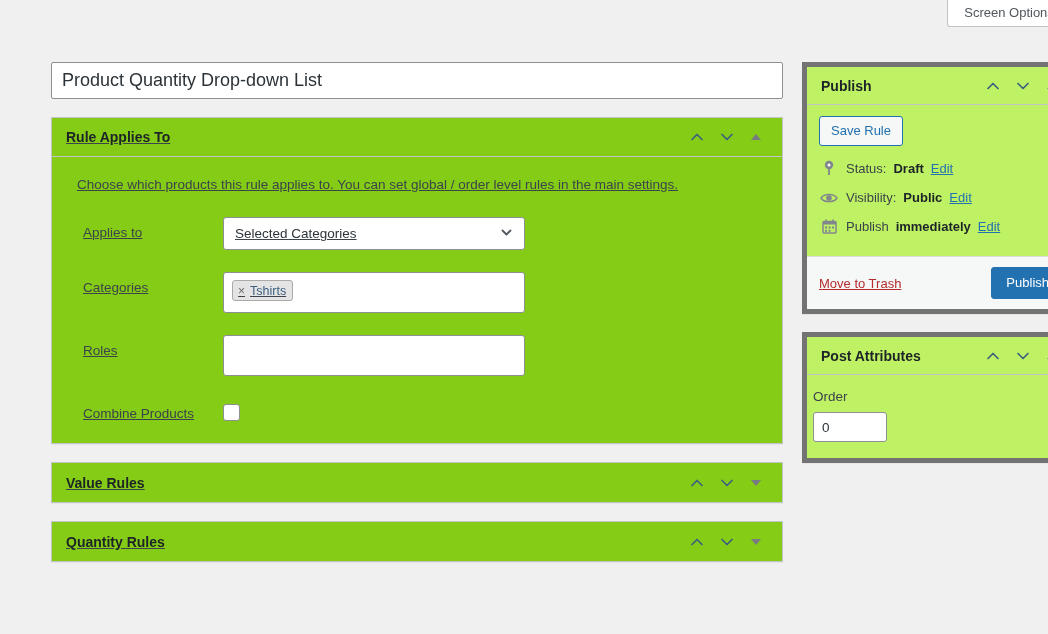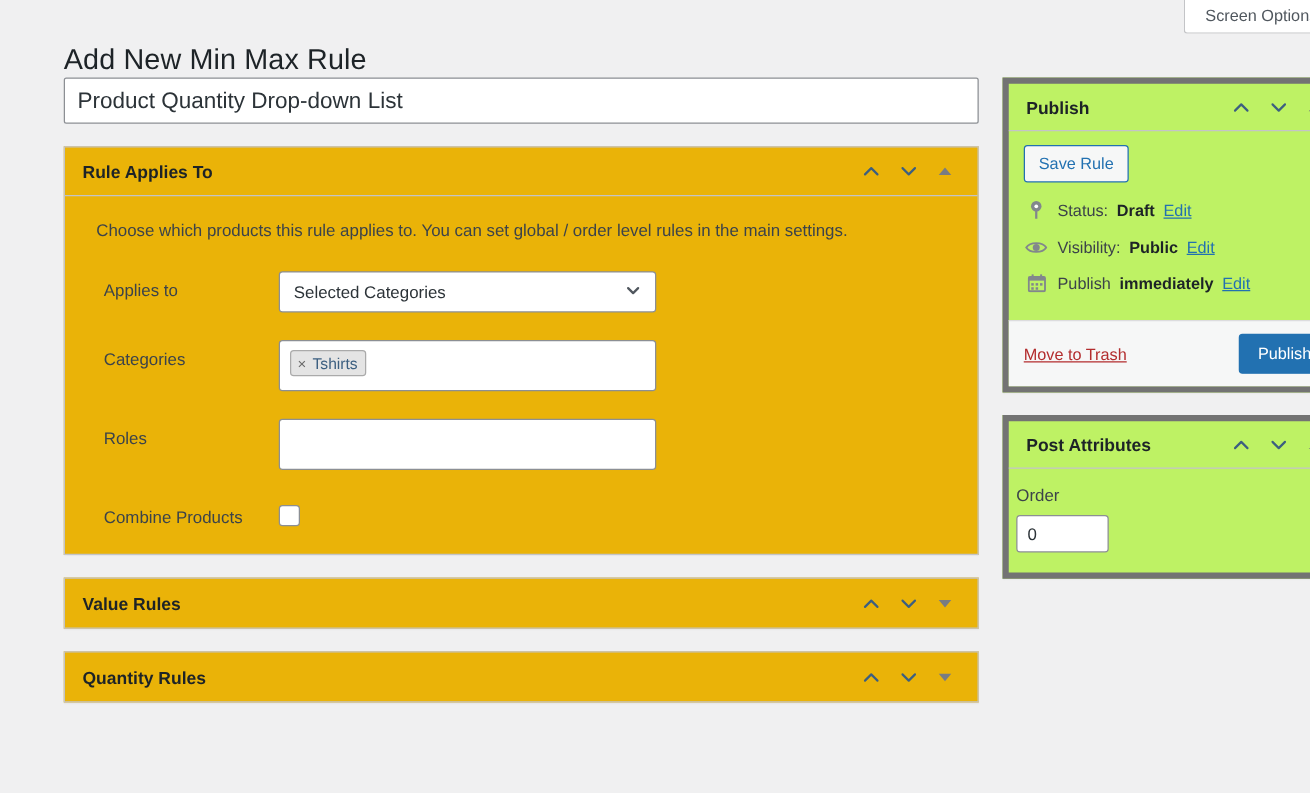--- a/index.html
+++ b/index.html
@@ -48,24 +48,25 @@
     font-family: "Liberation Sans", sans-serif;
     font-size: 18px; color: #2c3338;
     background: #fff;
     border: 1px solid #8c8f94;
     border-radius: 2px;
     outline: none;
   }
 
   
   .postbox {
-    background: #eab308;
+    background: #84cc16;
     border: 1px solid #c3c4c7;
     margin-top: 18px;
     box-shadow: 0 1px 1px rgba(0,0,0,.04);
+    text-decoration: underline;
   }
   .postbox-header {
     display: flex; align-items: center;
     height: 39px;
     padding: 0 12px 0 14px;
     border-bottom: 1px solid #c3c4c7;
   }
   .postbox.collapsed .postbox-header { border-bottom: none; }
   .postbox-title {
     font-size: 14px; font-weight: 600; color: #1d2327;
@@ -243,21 +244,20 @@
 </head>
 <body>
 
 <div class="wrap">
 
   <div class="screen-options">
     <span>Screen Options</span>
     <span class="caret">▼</span>
   </div>
 
-  <h1 class="page-title">Add New Min Max Rule</h1>
 
   <div class="col-main">
 
     <input class="title-input" type="text" value="Product Quantity Drop-down List" style="">
 
     <div class="postbox">
       <div class="postbox-header">
         <span class="postbox-title">Rule Applies To</span>
         <div class="handle-actions">
           <span class="order-btn">

